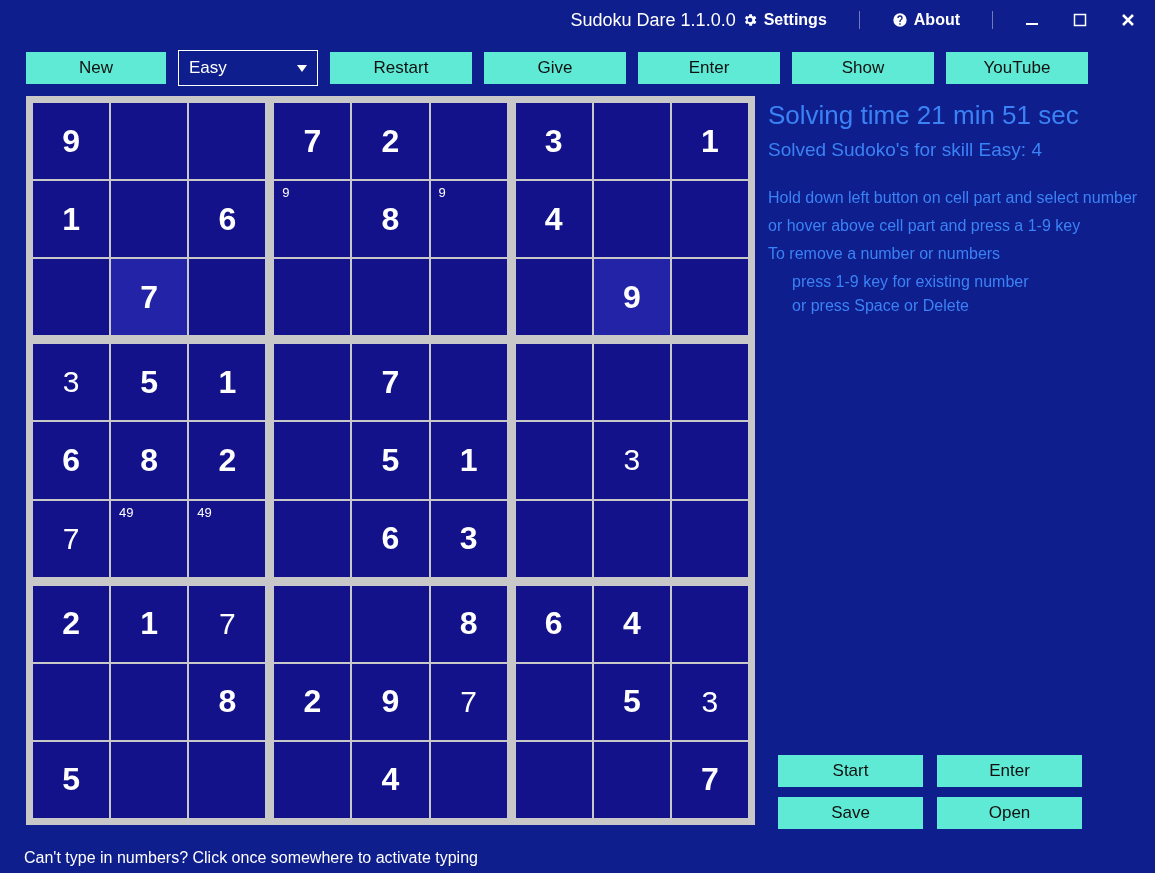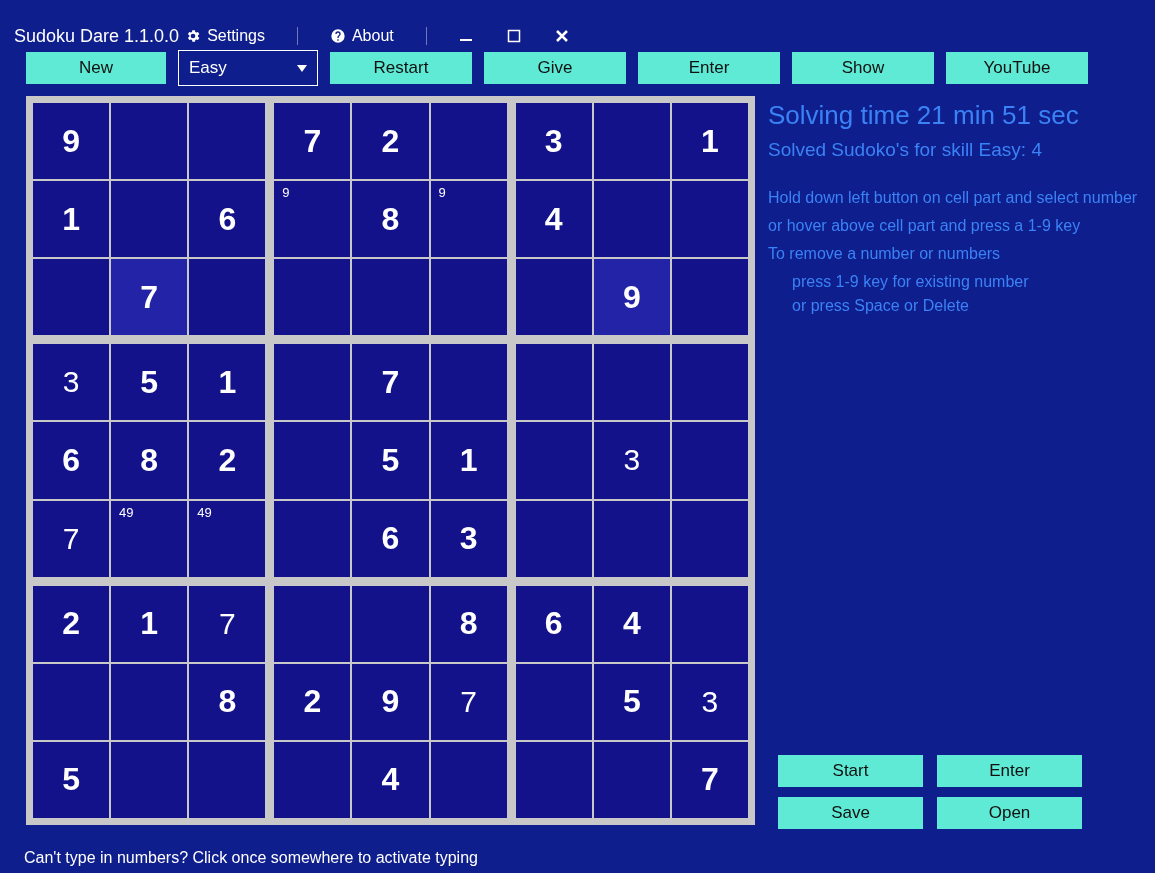--- a/index.html
+++ b/index.html
@@ -4,25 +4,25 @@
 <style>
   html, body {
     margin: 0; padding: 0;
     width: 1155px; height: 873px;
     background: #0e1e8c;
     font-family: "Segoe UI", Arial, sans-serif;
     color: #ffffff;
     overflow: hidden;
   }
   .titlebar {
-    display: flex; align-items: center; justify-content: flex-start;
-    height: 40px; padding: 16px 14px;
+    display: flex; align-items: center; justify-content: flex-end;
+    height: 40px; padding: 0 14px;
   }
   .titlebar .title { font-size: 18px; }
-  .titlebar .right { display: flex; align-items: center; gap: 22px; }
+  .titlebar .right { display: flex; align-items: center; gap: 22px; font-weight: bold; }
   .title-link {
     display: flex; align-items: center; gap: 6px;
     font-size: 16px; padding: 2px 6px; cursor: pointer;
   }
   .sep { width: 1px; height: 18px; background: rgba(255,255,255,0.4); margin: 0 4px; }
   .win-btn {
     width: 26px; height: 26px; display:flex; align-items:center; justify-content:center;
     cursor: pointer; font-size: 18px; font-weight: bold;
   }
 

